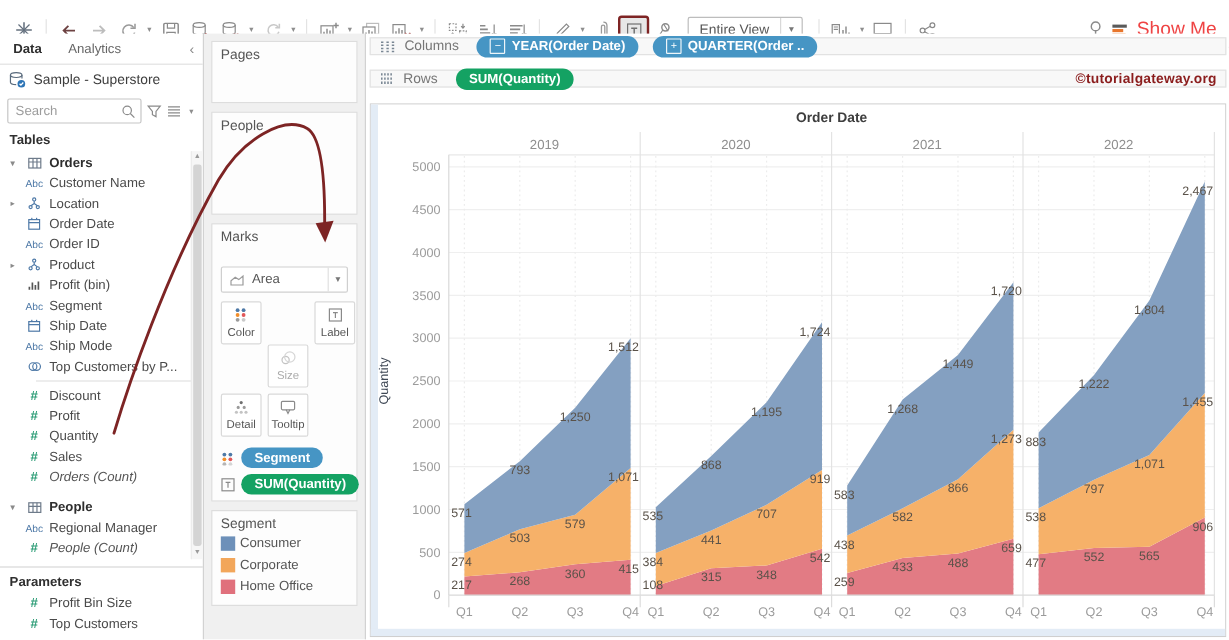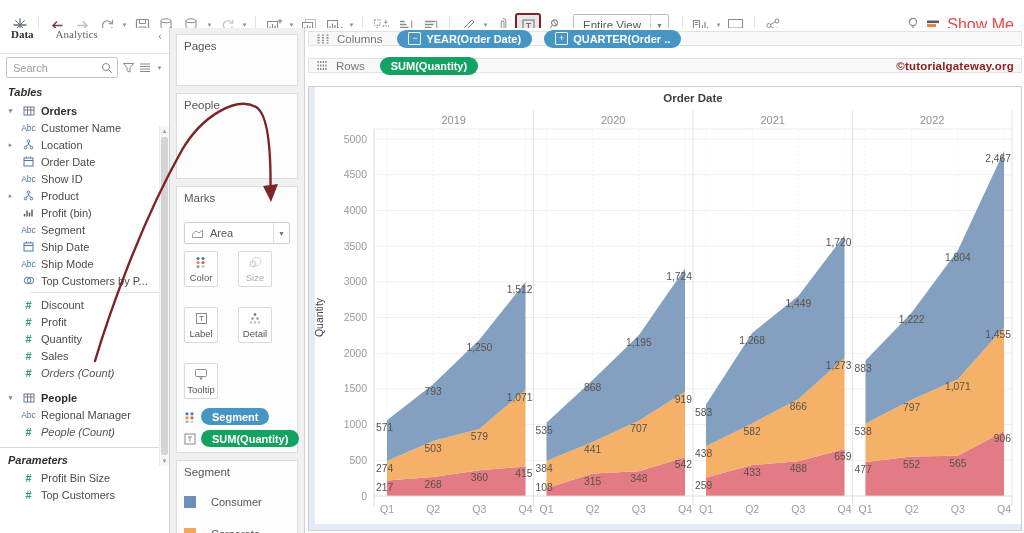--- a/index.html
+++ b/index.html
@@ -13,29 +13,29 @@
   .tbtn.hl{background:#e7e7e7;outline:2px solid #7e2424;outline-offset:-1px;}
   .tcaret{font-size:7px;color:#8e8e8e;width:9px;text-align:center;flex:0 0 auto;}
   .tsep{width:1px;height:18px;background:#e3e3e3;margin:0 5px;flex:0 0 auto;}
   .entire-view{display:flex;align-items:center;border:1px solid #bdbdbd;border-radius:2px;height:20px;margin:0 7px;background:#fff;}
   .ev-label{padding:0 9px;color:#555;font-size:11.5px;}
   .ev-caret{width:17px;align-self:stretch;border-left:1px solid #d8d8d8;display:flex;align-items:center;justify-content:center;color:#777;font-size:7px;}
   .spring{flex:1;}
   .showme{display:flex;align-items:center;gap:6px;color:#ef4444;font-size:16px;margin-right:2px;}
   
   .datapane{position:absolute;top:28px;left:0;bottom:0;width:170px;background:#fff;border-right:1px solid #d2d2d2;box-sizing:border-box;}
-  .pane-tabs{height:25px;display:flex;border-bottom:1px solid #e2e2e2;font-family:Liberation Serif, serif;}
+  .pane-tabs{height:25px;display:flex;align-items:center;border-bottom:1px solid #e2e2e2;}
   .tab{padding:0 11px;color:#666;}
   .tab.active{font-weight:bold;color:#2f2f2f;}
   .collapse{margin-left:auto;padding:0 7px;color:#8a8a8a;font-size:12px;}
   .ds-row{height:25px;display:flex;align-items:center;gap:6px;padding:0 7px;color:#3d3d3d;font-size:11.5px;}
   .search-row{height:27px;display:flex;align-items:center;padding:0 5px 0 6px;gap:4px;}
   .search-box{flex:1;height:19px;border:1px solid #c6c6c6;border-radius:2px;display:flex;align-items:center;padding:0 4px 0 6px;color:#9c9c9c;background:#fff;}
   .search-box .ph{flex:1;}
-  .tables-hdr{font-weight:bold;color:#2f2f2f;padding:5px 8px 3px;font-style:italic;}
+  .tables-hdr{font-weight:bold;color:#2f2f2f;padding:5px 8px 3px;}
   #field-list{padding-top:1px;}
   .field-row{height:17px;display:flex;align-items:center;padding-left:5px;color:#4a4a4a;}
   .field-row .caret{width:11px;font-size:7px;color:#8a8a8a;text-align:center;flex:0 0 auto;}
   .field-row .ficon{width:25px;display:flex;align-items:center;justify-content:center;flex:0 0 auto;}
   .field-row.bold{font-weight:bold;color:#2e2e2e;}
   .field-row.italic .flabel{font-style:italic;color:#555;}
   .flabel{white-space:nowrap;overflow:hidden;}
   .abc{color:#4e79a7;font-size:8.5px;}
   .hash{color:#2f9e78;font-weight:bold;font-size:11px;}
   .list-divider{border-top:1px solid #e2e2e2;margin:3px 8px 3px 30px;}
@@ -45,30 +45,30 @@
   .sb-arrow{position:absolute;left:0;right:0;text-align:center;font-size:6px;color:#9a9a9a;}
   .sb-thumb{position:absolute;left:1px;right:1px;top:11px;bottom:11px;background:#d4d4d4;border-radius:2px;}
   
   .middlepane{position:absolute;top:28px;left:170px;bottom:0;width:135px;background:#f0f0f0;border-right:1px solid #d2d2d2;box-sizing:border-box;padding:6px 6px 0;}
   .card{background:#fdfdfd;border:1px solid #ddd;margin-bottom:7px;padding:5px 7px;box-sizing:border-box;}
   .card-title{color:#555;font-size:11.5px;}
   #pages-card{height:52px;}
   #filters-card{height:86px;}
   .mark-type{margin-top:18px;height:20px;border:1px solid #cfcfcf;border-radius:2px;background:#fff;display:flex;align-items:center;padding:0 0 0 6px;gap:6px;color:#555;}
   .ddcaret{margin-left:auto;align-self:stretch;border-left:1px solid #e0e0e0;padding:0 4px;font-size:7px;color:#777;display:flex;align-items:center;}
-  .marks-grid{display:flex;flex-wrap:wrap;gap:20px;margin-top:7px;width:116px;}
+  .marks-grid{display:flex;flex-wrap:wrap;gap:5px;margin-top:7px;width:116px;}
   .mbtn{width:34px;height:36px;border:1px solid #d9d9d9;border-radius:2px;background:#fff;display:flex;flex-direction:column;align-items:center;justify-content:center;gap:3px;font-size:9.5px;color:#555;box-sizing:border-box;}
-  .mbtn.dim{color:#ababab;}
+  .mbtn.dim{color:#ababab;margin-top:36px;}
   .mark-pills{margin-top:9px;display:flex;flex-direction:column;gap:5px;}
   .mpill-row{display:flex;align-items:center;gap:5px;}
   .pill{height:17px;border-radius:9px;color:#fff;font-weight:bold;font-size:11px;display:inline-flex;align-items:center;justify-content:center;padding:0 11px;white-space:nowrap;box-sizing:border-box;}
   .pill.blue{background:#4695c4;}
   .pill.green{background:#14a263;}
   #legend-card{padding-bottom:7px;}
-  .legend-row{display:flex;align-items:center;gap:15px;height:16px;color:#555;margin-top:16px;}
+  .legend-row{display:flex;align-items:center;gap:4px;height:16px;color:#555;margin-top:2px;}
   .legend-swatch{width:12px;height:12px;flex:0 0 auto;}
   
   .sheet{position:absolute;top:28px;left:305px;right:0;bottom:0;background:#fff;}
   .shelf{position:absolute;left:3px;right:2px;height:15px;background:#f8f8f8;border:1px solid #e2e2e2;display:flex;align-items:center;padding:0 7px;box-sizing:border-box;gap:7px;}
   #columns-shelf{top:3px;}
   #rows-shelf{top:30px;}
   .shelf-label{color:#767676;font-size:11.5px;margin-right:8px;}
   .shelf .pill{height:18px;gap:5px;margin-right:5px;}
   .pillbox{width:11px;height:11px;border:1px solid rgba(255,255,255,.9);border-radius:1px;font-size:9px;line-height:9px;display:flex;align-items:center;justify-content:center;font-weight:normal;flex:0 0 auto;}
   .watermark{margin-left:auto;color:#8b1d1d;font-weight:bold;font-size:11.5px;letter-spacing:.2px;}
@@ -247,20 +247,32 @@
     <span>Show Me</span>
   </div>
 </div>
 
 <div class="datapane">
   <div class="pane-tabs">
     <span class="tab active">Data</span>
     <span class="tab">Analytics</span>
     <span class="collapse">‹</span>
   </div>
+  <div class="ds-row">
+    <span>
+        <svg width="15" height="15">
+          <ellipse cx="6.5" cy="3.6" rx="4.8" ry="2" fill="none" stroke="#5a6b7d"></ellipse>
+          <path d="M1.7 3.6v6c0 1.1 2.1 2 4.8 2" fill="none" stroke="#5a6b7d"></path>
+          <path d="M11.3 3.6v2.8" stroke="#5a6b7d"></path>
+          <circle cx="10.8" cy="10.8" r="3.2" fill="#2e75b6"></circle>
+          <path d="M9.3 10.8l1.1 1.1 2-2.2" stroke="#fff" fill="none" stroke-width="1.1"></path>
+        </svg>
+      </span>
+    <span>Sample - Superstore</span>
+  </div>
   <div class="search-row">
     <div class="search-box">
       <span class="ph">Search</span>
       <span>
           <svg width="12" height="12">
             <circle cx="5" cy="5" r="3.5" fill="none" stroke="#8a8a8a"></circle>
             <path d="M7.6 7.6L11 11" stroke="#8a8a8a"></path>
           </svg>
         </span>
     </div>
@@ -317,21 +329,21 @@
             <path d="M1 4.5h9M3.5 2V.5M7.5 2V.5" stroke="#4e79a7"></path>
           </svg>
         </span>
         <span class="flabel">Order Date</span>
       </div>
       <div class="field-row">
         <span class="caret"></span>
         <span class="ficon">
           <span class="abc">Abc</span>
         </span>
-        <span class="flabel">Show ID</span>
+        <span class="flabel">Order ID</span>
       </div>
       <div class="field-row">
         <span class="caret">▸</span>
         <span class="ficon">
           <svg width="11" height="11">
             <circle cx="5.5" cy="2.2" r="1.3" fill="none" stroke="#4e79a7"></circle>
             <circle cx="2.5" cy="8.6" r="1.3" fill="none" stroke="#4e79a7"></circle>
             <circle cx="8.5" cy="8.6" r="1.3" fill="none" stroke="#4e79a7"></circle>
             <path d="M5.5 3.5v2M5.5 5.5L2.8 7.4M5.5 5.5l2.7 1.9" stroke="#4e79a7" fill="none"></path>
           </svg>

